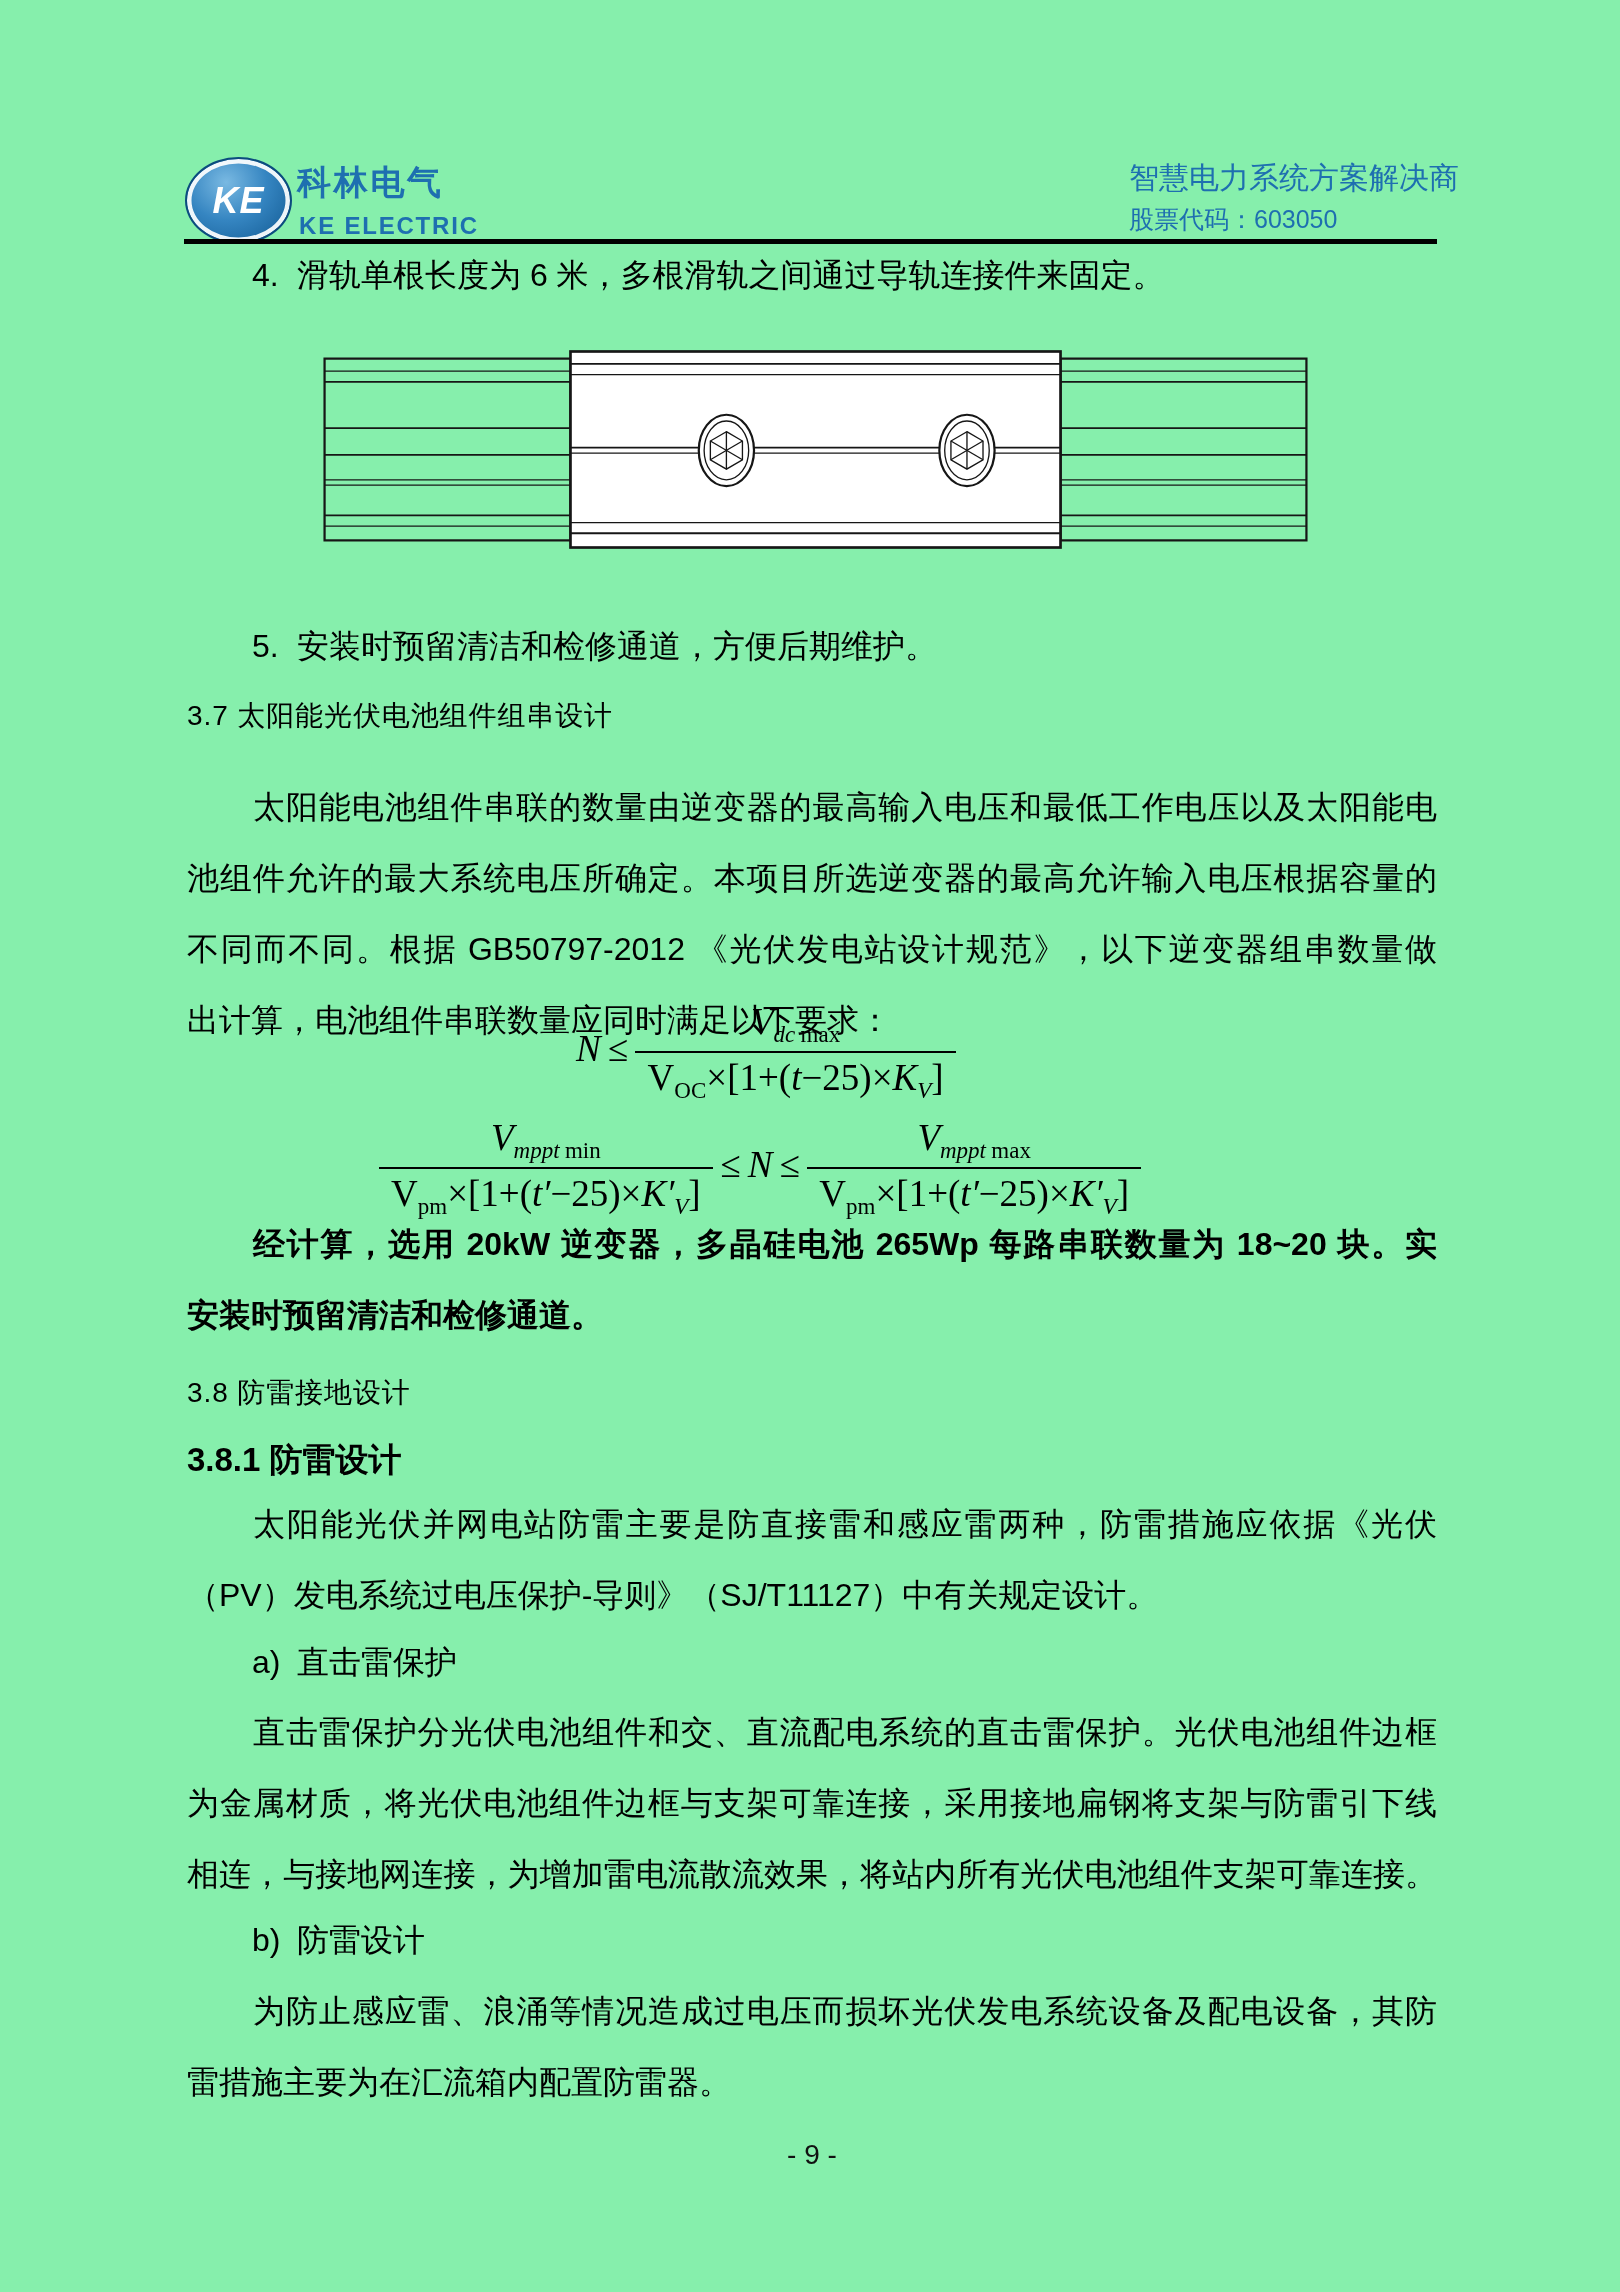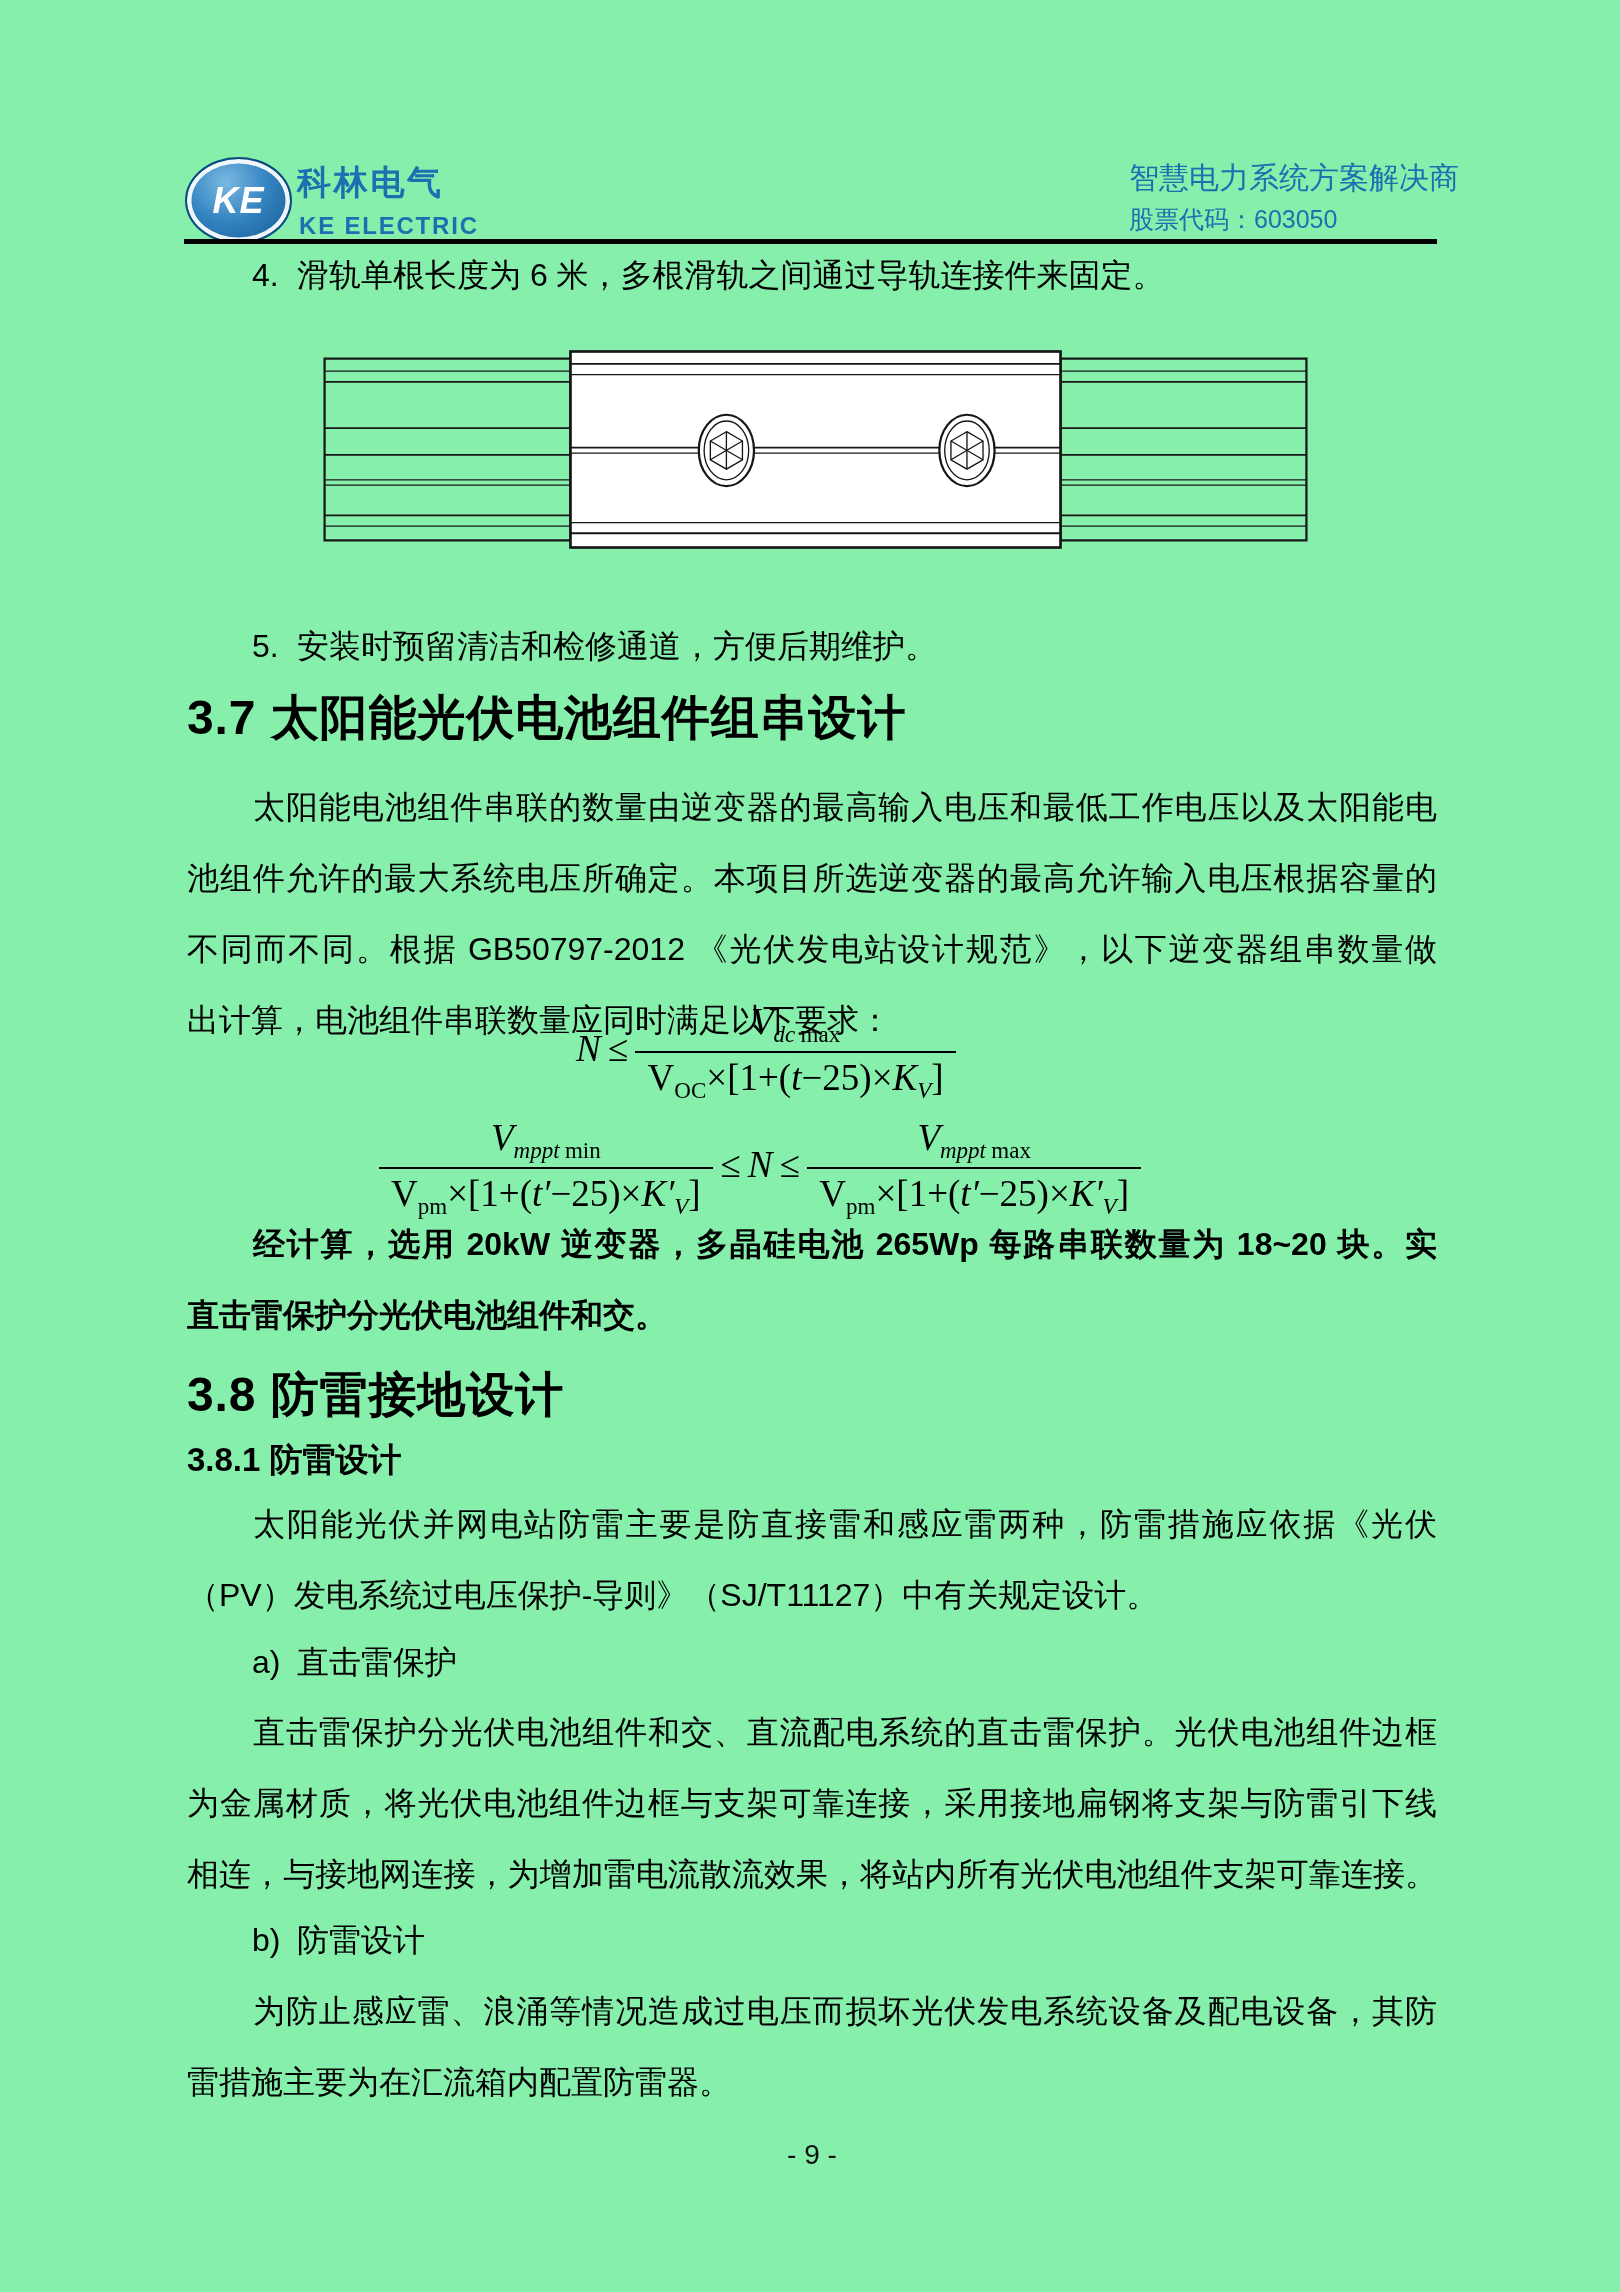--- a/index.html
+++ b/index.html
@@ -19,21 +19,21 @@
   .stock{left:1129px;top:203px;font-size:25px;color:#1e6fb0;}
   .header-rule{left:184px;top:239px;width:1253px;height:4.5px;background:#000;}
 
   
   .bodyline{font-size:32px;line-height:71px;height:71px;white-space:normal;}
   .jl{text-align:justify;text-align-last:justify;}
   .fl{text-indent:66px;}
   .para{width:1250px;}
   .itemline{font-size:32px;line-height:41px;}
   .marker{display:inline-block;min-width:45px;}
-  .h-big{font-size:48px;font-weight:700;letter-spacing:0.9px;}
+  .h-big{font-size:28px;font-weight:400;letter-spacing:0.9px;margin-top:11px;}
   .h-sub{font-size:33px;font-weight:700;}
   .bold .bodyline{font-weight:700;}
 
   
   .math{font-family:"Liberation Serif",serif;font-size:37px;text-align:center;}
   .mi{font-style:italic;}
   .mo{padding:0 7.1px;}
   .frac{display:inline-block;vertical-align:middle;}
   .num,.den{display:block;text-align:center;padding:0 12.5px;}
   .num{padding-bottom:2.7px;}
@@ -131,21 +131,21 @@
   <div class="abs math" style="left:187px;top:1000px;width:1158px;">
     <span class="mi">N</span><span class="mo">≤</span><span class="frac"><span class="num"><span class="mi">V</span><span class="msub"><span class="mi">dc</span><span class="gap"></span><span>max</span></span></span><span class="den"><span>V</span><span class="msub">OC</span><span>×[1+(</span><span class="mi">t</span><span>−25)×</span><span class="mi">K</span><span class="msub mi">V</span><span>]</span></span></span>
   </div>
 
   <div class="abs math" style="left:181px;top:1116px;width:1158px;">
     <span class="frac"><span class="num"><span class="mi">V</span><span class="msub"><span class="mi">mppt</span><span class="gap"></span><span>min</span></span></span><span class="den"><span>V</span><span class="msub">pm</span><span>×[1+(</span><span class="mi">t′</span><span>−25)×</span><span class="mi">K′</span><span class="msub mi">V</span><span>]</span></span></span><span class="mo">≤</span><span class="mi">N</span><span class="mo">≤</span><span class="frac"><span class="num"><span class="mi">V</span><span class="msub"><span class="mi">mppt</span><span class="gap"></span><span>max</span></span></span><span class="den"><span>V</span><span class="msub">pm</span><span>×[1+(</span><span class="mi">t′</span><span>−25)×</span><span class="mi">K′</span><span class="msub mi">V</span><span>]</span></span></span>
   </div>
 
   <div class="abs para bold" style="left:187px;top:1209px;">
     <div class="bodyline jl fl">经计算，选用 20kW 逆变器，多晶硅电池 265Wp 每路串联数量为 18~20 块。实</div>
-    <div class="bodyline">直击雷保护分光伏电池组件和交。</div>
+    <div class="bodyline">安装时预留清洁和检修通道。</div>
   </div>
 
   <div class="abs h-big" style="left:187px;top:1363px;">3.8 防雷接地设计</div>
   <div class="abs h-sub" style="left:187px;top:1438px;">3.8.1 防雷设计</div>
 
   <div class="abs para" style="left:187px;top:1489px;">
     <div class="bodyline jl fl">太阳能光伏并网电站防雷主要是防直接雷和感应雷两种，防雷措施应依据《光伏</div>
     <div class="bodyline">（PV）发电系统过电压保护-导则》（SJ/T11127）中有关规定设计。</div>
   </div>
 

